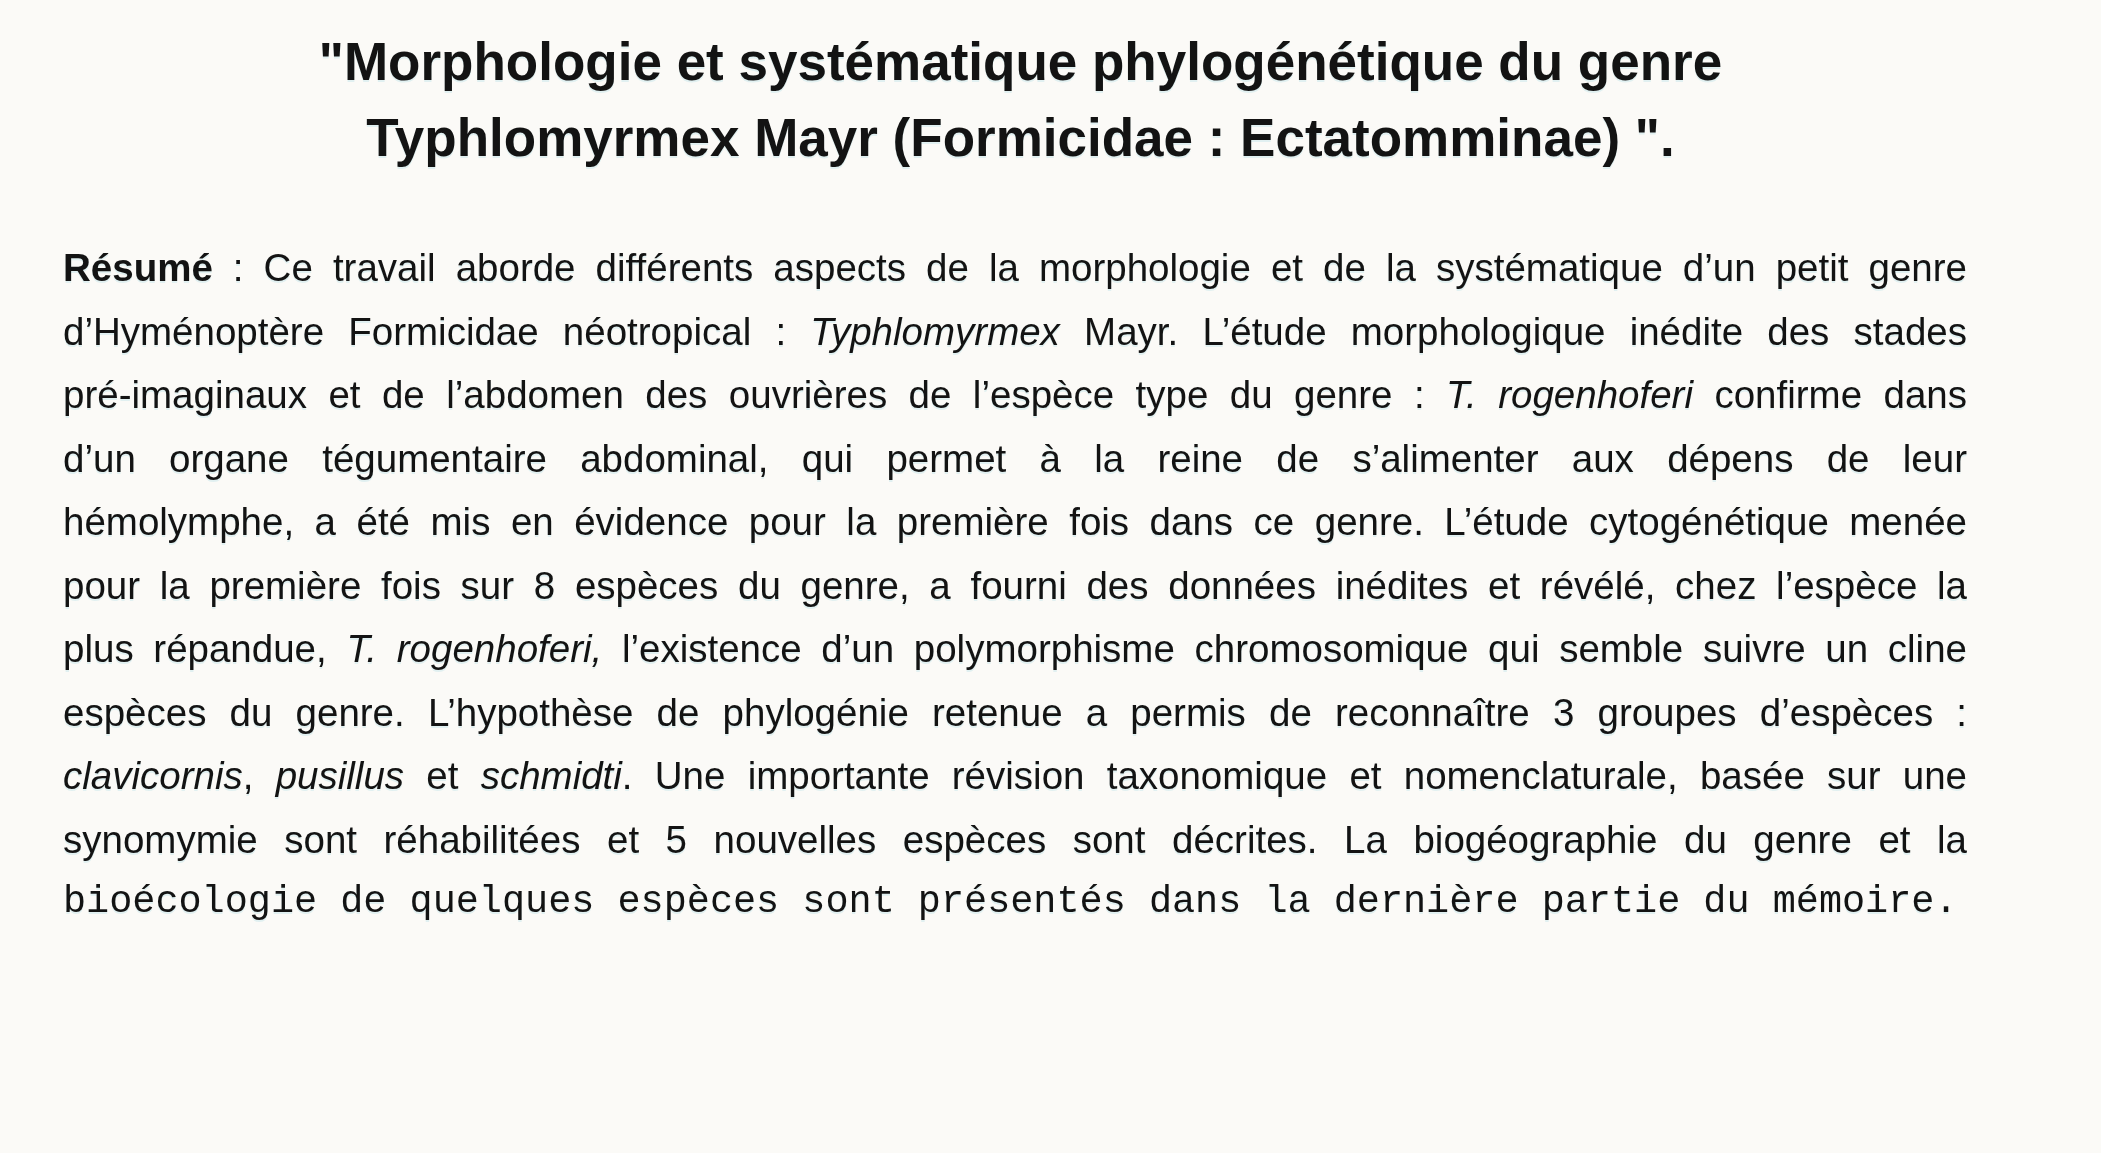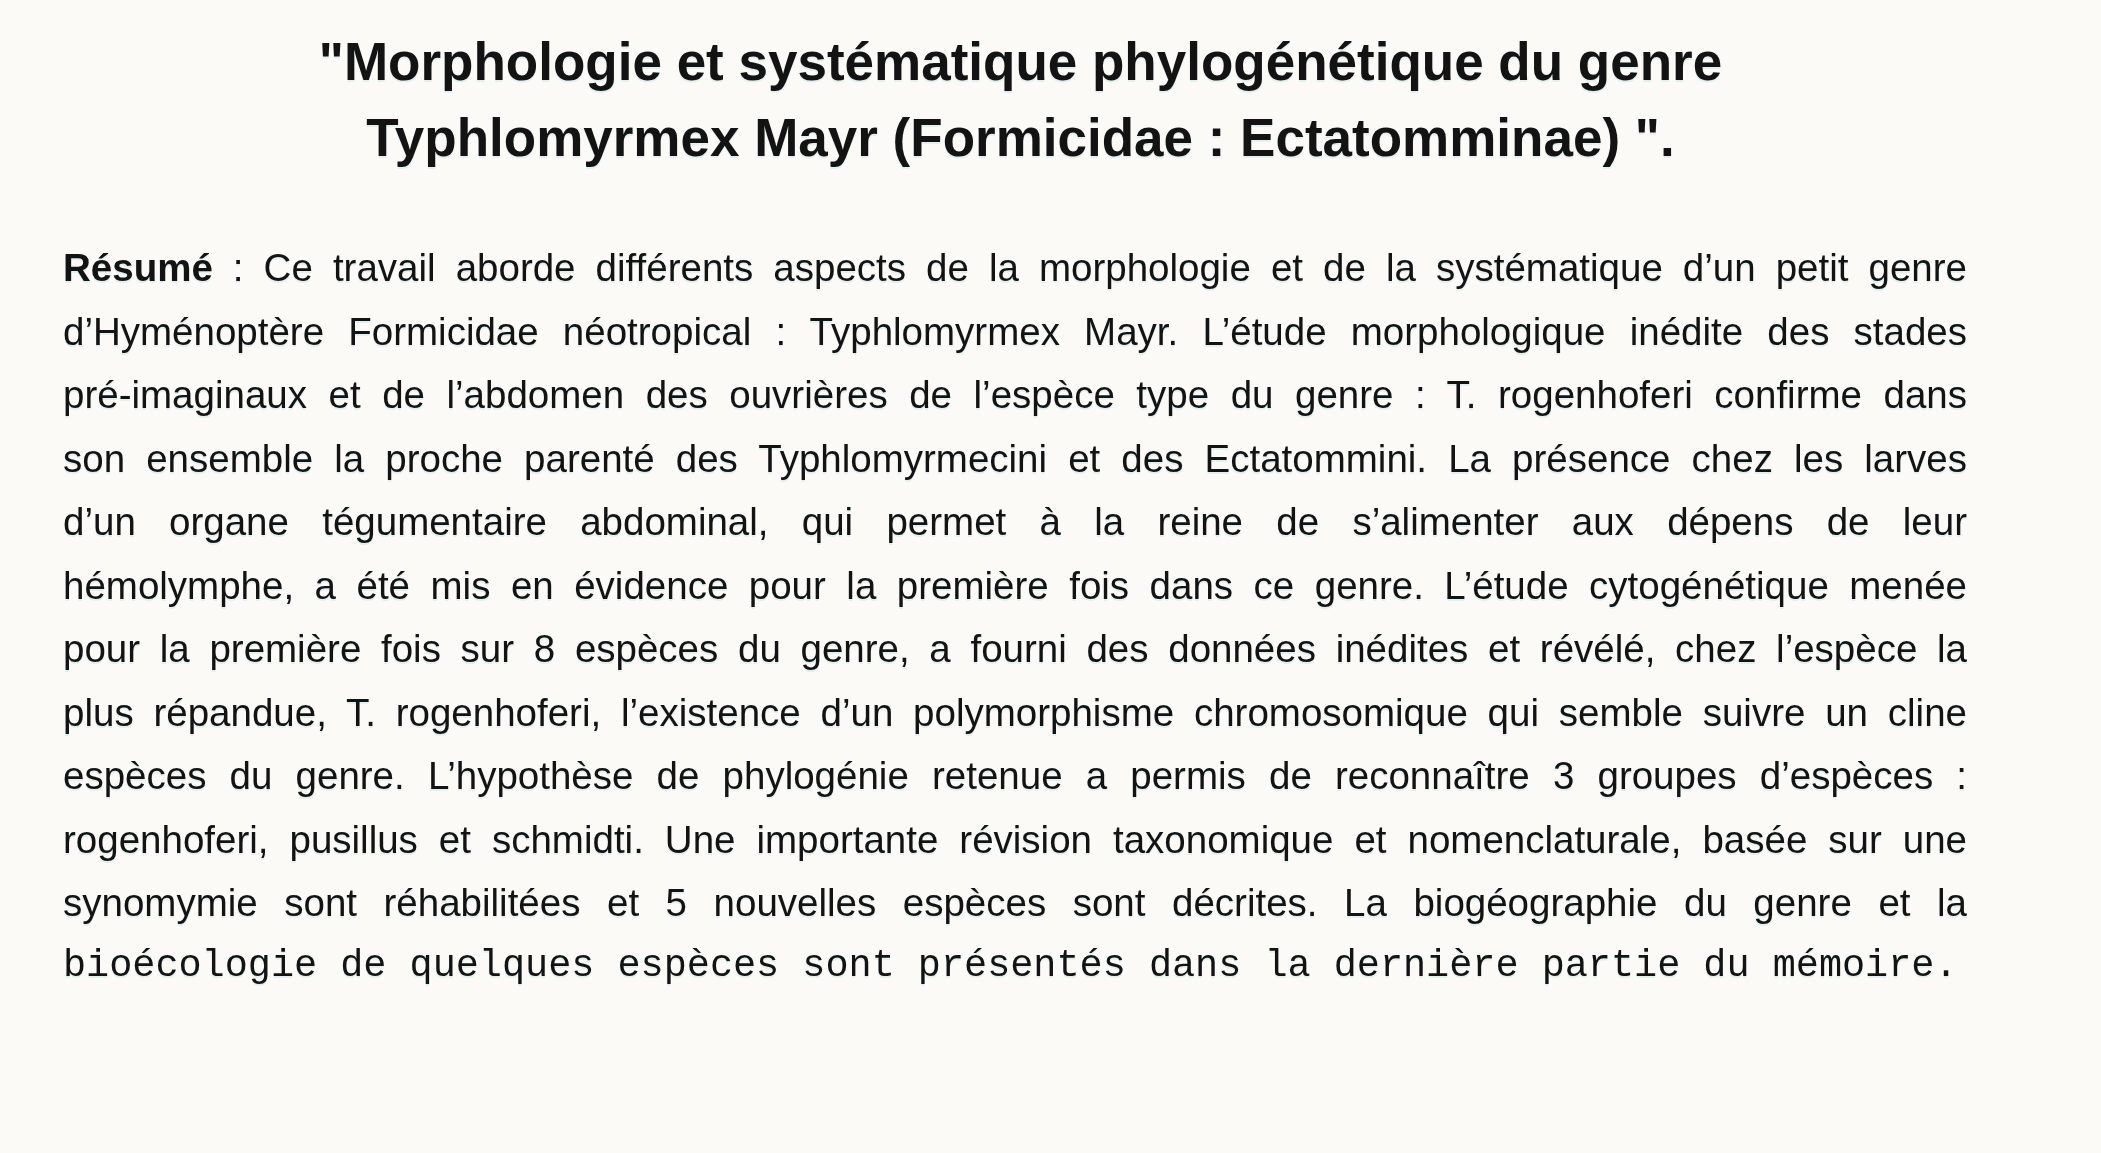--- a/index.html
+++ b/index.html
@@ -36,40 +36,39 @@
     text-align: justify;
     text-align-last: justify;
     white-space: nowrap;
     margin-left: 8px;
   }
   .abstract .line.last {
     text-align-last: left;
     font-family: Liberation Mono, monospace;
   }
   .bold   { font-weight: bold; }
-  .italic { }
+  .italic { font-style: italic; }
 </style>
 </head>
 <body>
 
 <div class="page">
 
   <div class="title-block">
     <div>"Morphologie et systématique phylogénétique du genre</div>
     <div>Typhlomyrmex Mayr (Formicidae : Ectatomminae) ".</div>
   </div>
 
   <div class="abstract">
       <div class="line"><span class="bold">Résumé</span><span> : Ce travail aborde différents aspects de la morphologie et de la systématique d’un petit genre</span></div>
       <div class="line"><span>d’Hyménoptère Formicidae néotropical : </span><span class="italic">Typhlomyrmex</span><span> Mayr. L’étude morphologique inédite des stades</span></div>
       <div class="line"><span>pré-imaginaux et de l’abdomen des ouvrières de l’espèce type du genre : </span><span class="italic">T. rogenhoferi</span><span> confirme dans</span></div>
-      <div class="line"><span>son ensemble la proche parenté des Typhlomyrmecini et des Ectatommini. La présence chez les larves</span></div>
       <div class="line"><span>d’un organe tégumentaire abdominal, qui permet à la reine de s’alimenter aux dépens de leur</span></div>
       <div class="line"><span>hémolymphe, a été mis en évidence pour la première fois dans ce genre. L’étude cytogénétique menée</span></div>
       <div class="line"><span>pour la première fois sur 8 espèces du genre, a fourni des données inédites et révélé, chez l’espèce la</span></div>
       <div class="line"><span>plus répandue, </span><span class="italic">T. rogenhoferi,</span><span> l’existence d’un polymorphisme chromosomique qui semble suivre un cline</span></div>
       <div class="line"><span>espèces du genre. L’hypothèse de phylogénie retenue a permis de reconnaître 3 groupes d’espèces :</span></div>
-      <div class="line"><span class="italic">rogenhoferi</span><span>, </span><span class="italic">pusillus</span><span> et </span><span class="italic">schmidti</span><span>. Une importante révision taxonomique et nomenclaturale, basée sur une</span></div>
+      <div class="line"><span class="italic">clavicornis</span><span>, </span><span class="italic">pusillus</span><span> et </span><span class="italic">schmidti</span><span>. Une importante révision taxonomique et nomenclaturale, basée sur une</span></div>
       <div class="line"><span>synomymie sont réhabilitées et 5 nouvelles espèces sont décrites. La biogéographie du genre et la</span></div>
       <div class="line last"><span>bioécologie de quelques espèces sont présentés dans la dernière partie du mémoire.</span></div>
     </div>
 
 </div>
 
 </body></html>

